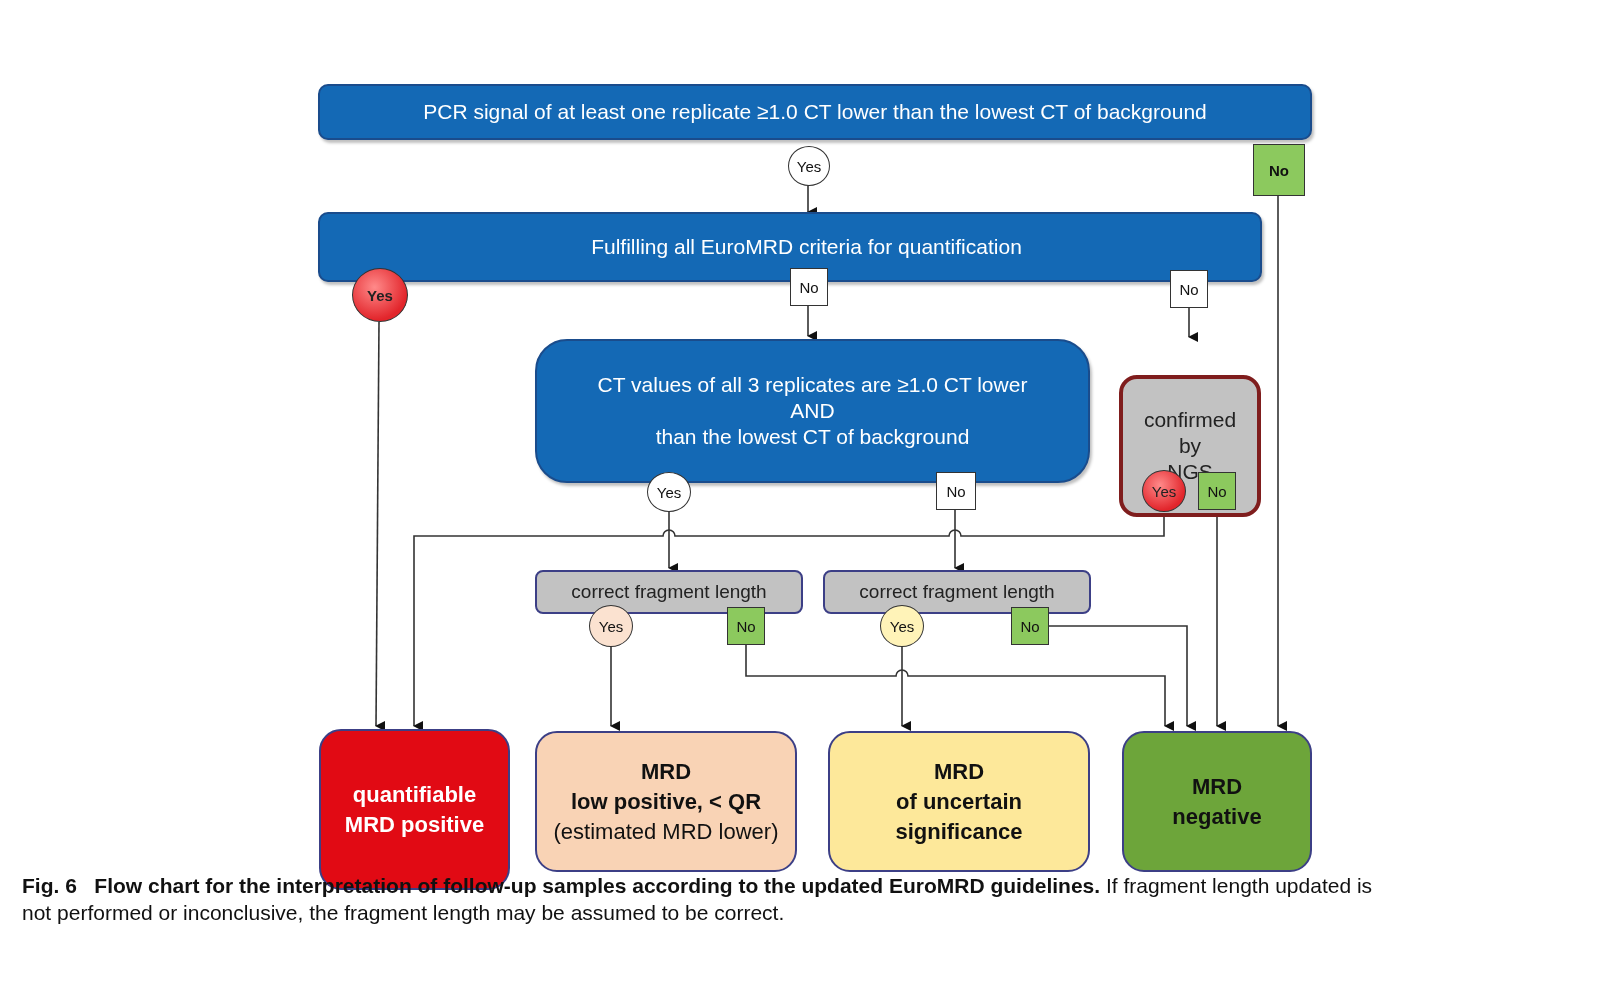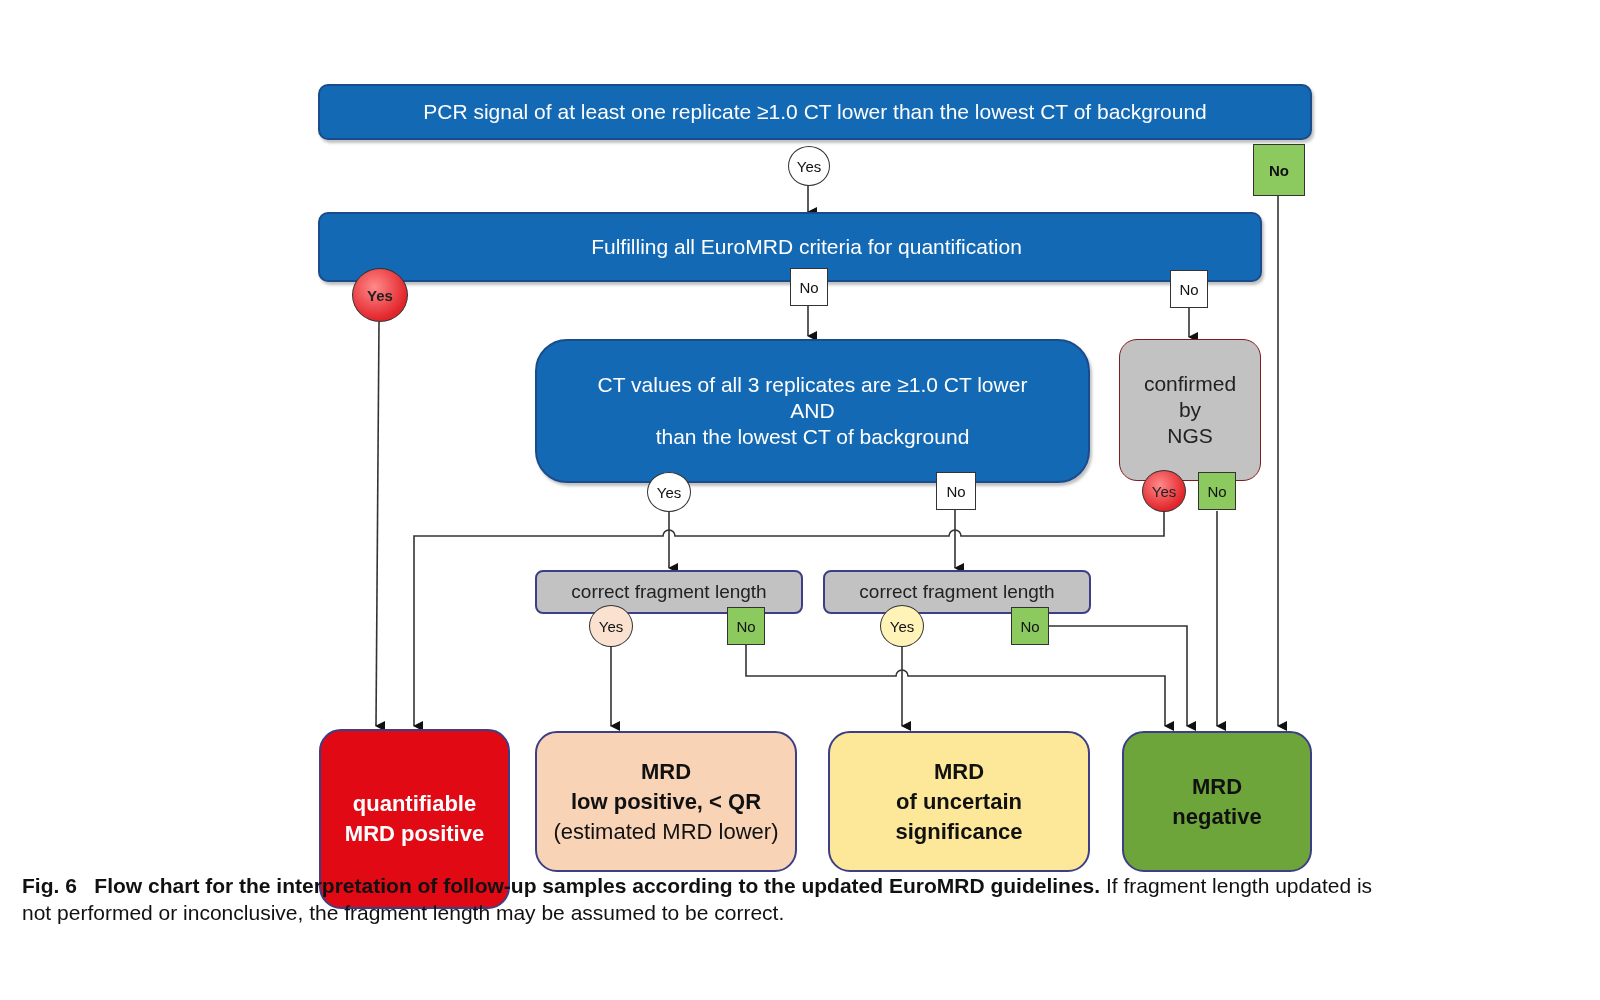--- a/index.html
+++ b/index.html
@@ -1,19 +1,19 @@
 <!DOCTYPE html>
 <html><head>
 <meta charset="utf-8">
 <style>
   html, body { margin:0; padding:0; background:#ffffff; }
   body { width:1600px; height:1000px; position:relative; overflow:hidden; font-family:"Liberation Sans", sans-serif; }
   .box { position:absolute; box-sizing:border-box; display:flex; align-items:center; justify-content:center; text-align:center; }
   .blue { background:#1469b5; color:#fff; border:2px solid #1a4c8c; border-radius:10px; box-shadow:2px 3px 3px rgba(0,0,0,0.25); }
-  .grey { background:#c2c2c2; color:#222; border:1px solid #7f1d1d; border-radius:18px; }
+  .grey { background:#c2c2c2; color:#222; border:4px solid #7f1d1d; border-radius:18px;margin-top:36px; }
   .grey-flat { background:#c2c2c2; color:#222; border:2px solid #3c3f86; border-radius:8px; font-size:19px; }
   .out { border:2px solid #3c3f86; border-radius:22px; font-weight:bold; font-size:22px; line-height:30px; }
   .o-red { background:#e10a14; color:#fff; }
   .o-peach { background:#f9d3b5; color:#111; }
   .o-yellow { background:#fde89a; color:#111; }
   .o-green { background:#6da53a; color:#111; }
   .badge { position:absolute; box-sizing:border-box; display:flex; align-items:center; justify-content:center; font-size:15px; color:#111; }
   .b-circle { border-radius:50%; border:1.5px solid #333; }
   .b-square { border:1.5px solid #333; }
   .b-white { background:#fff; }
@@ -124,21 +124,21 @@
 <div class="badge b-square b-green" style="left:727px;top:607px;width:38px;height:38px;">
     <span>No</span>
   </div>
 <div class="badge b-circle b-yellow" style="left:880px;top:605px;width:44px;height:42px;">
     <span>Yes</span>
   </div>
 <div class="badge b-square b-green" style="left:1011px;top:607px;width:38px;height:38px;">
     <span>No</span>
   </div>
 
-<div class="box out o-red" style="left:319px;top:729px;width:191px;height:180px;flex-direction:column;">
+<div class="box out o-red" style="left:319px;top:729px;width:191px;height:161px;flex-direction:column;">
   <div>quantifiable</div>
   <div>MRD positive</div>
 </div>
 <div class="box out o-peach" style="left:535px;top:731px;width:262px;height:141px;flex-direction:column;">
   <div>MRD</div>
   <div>low positive, &lt; QR</div>
   <div style="font-weight:normal;">(estimated MRD lower)</div>
 </div>
 <div class="box out o-yellow" style="left:828px;top:731px;width:262px;height:141px;flex-direction:column;">
   <div>MRD</div>

